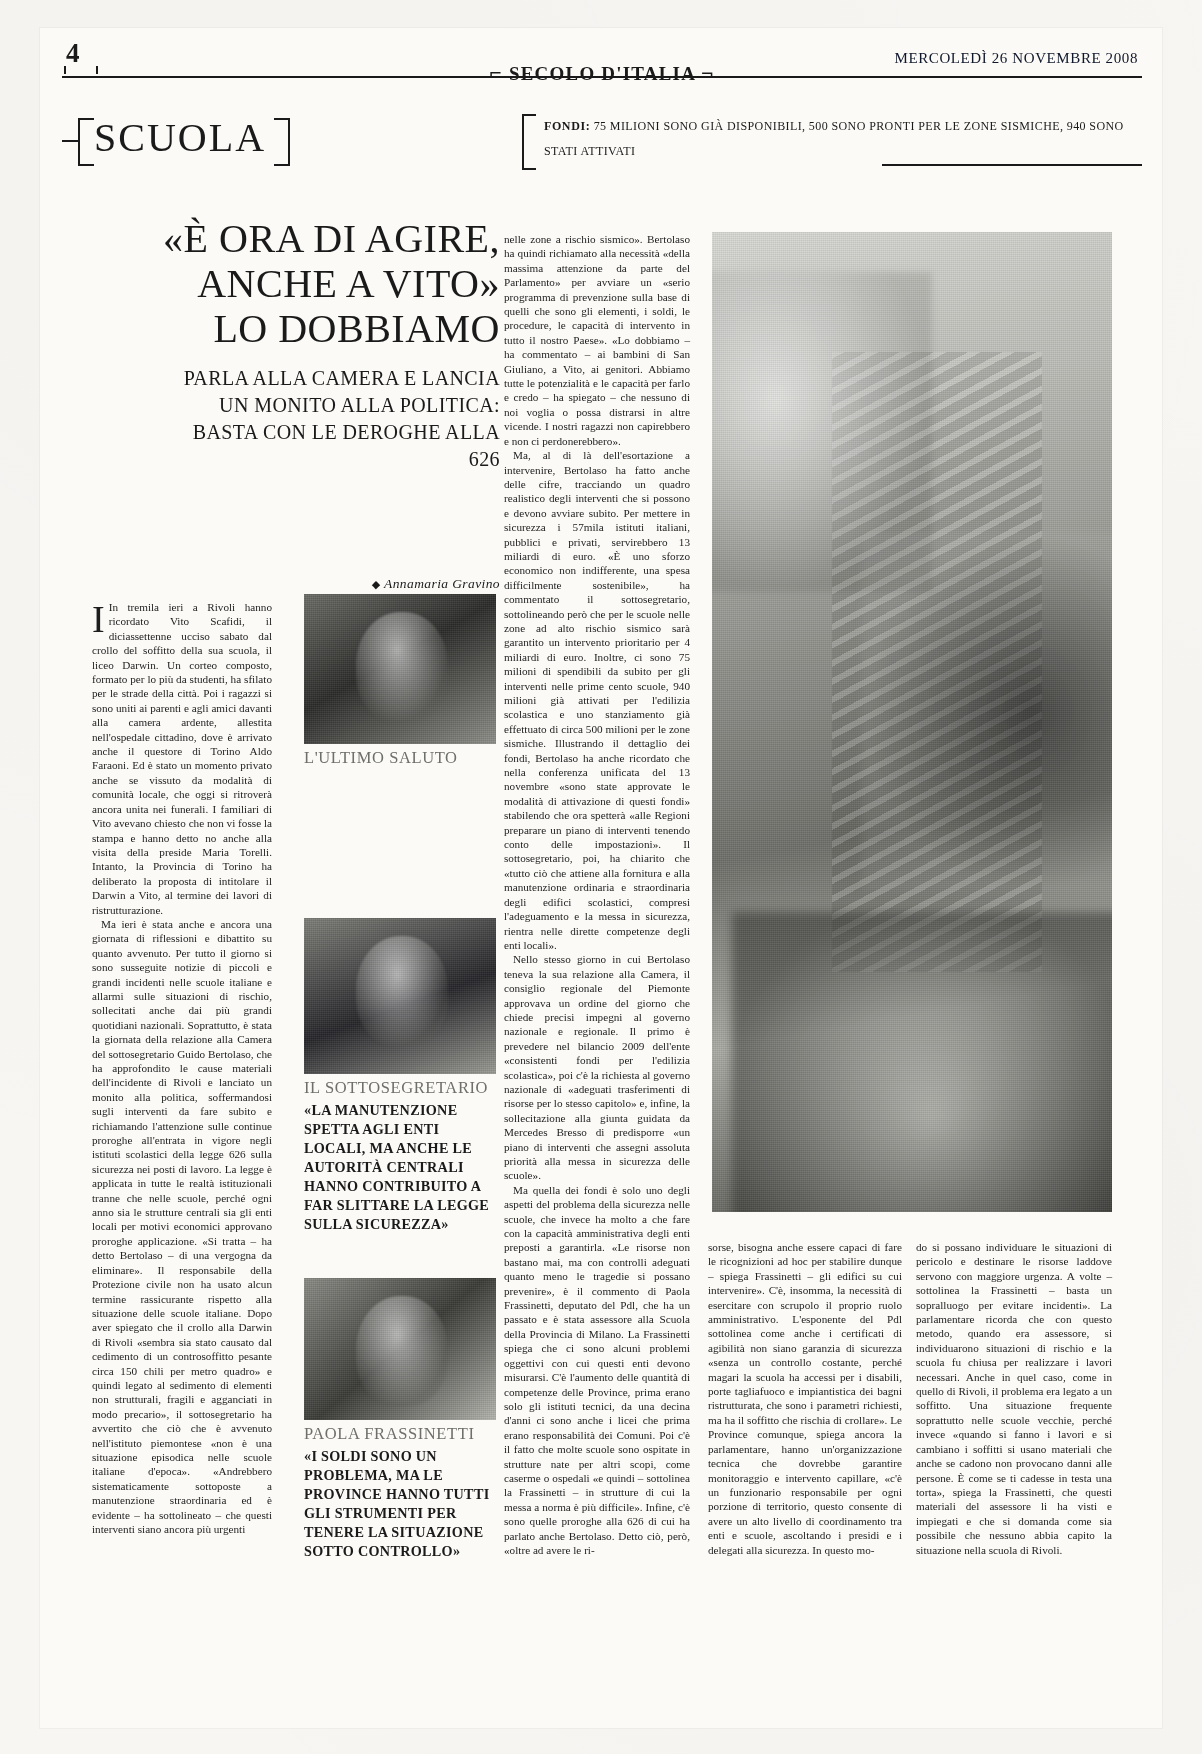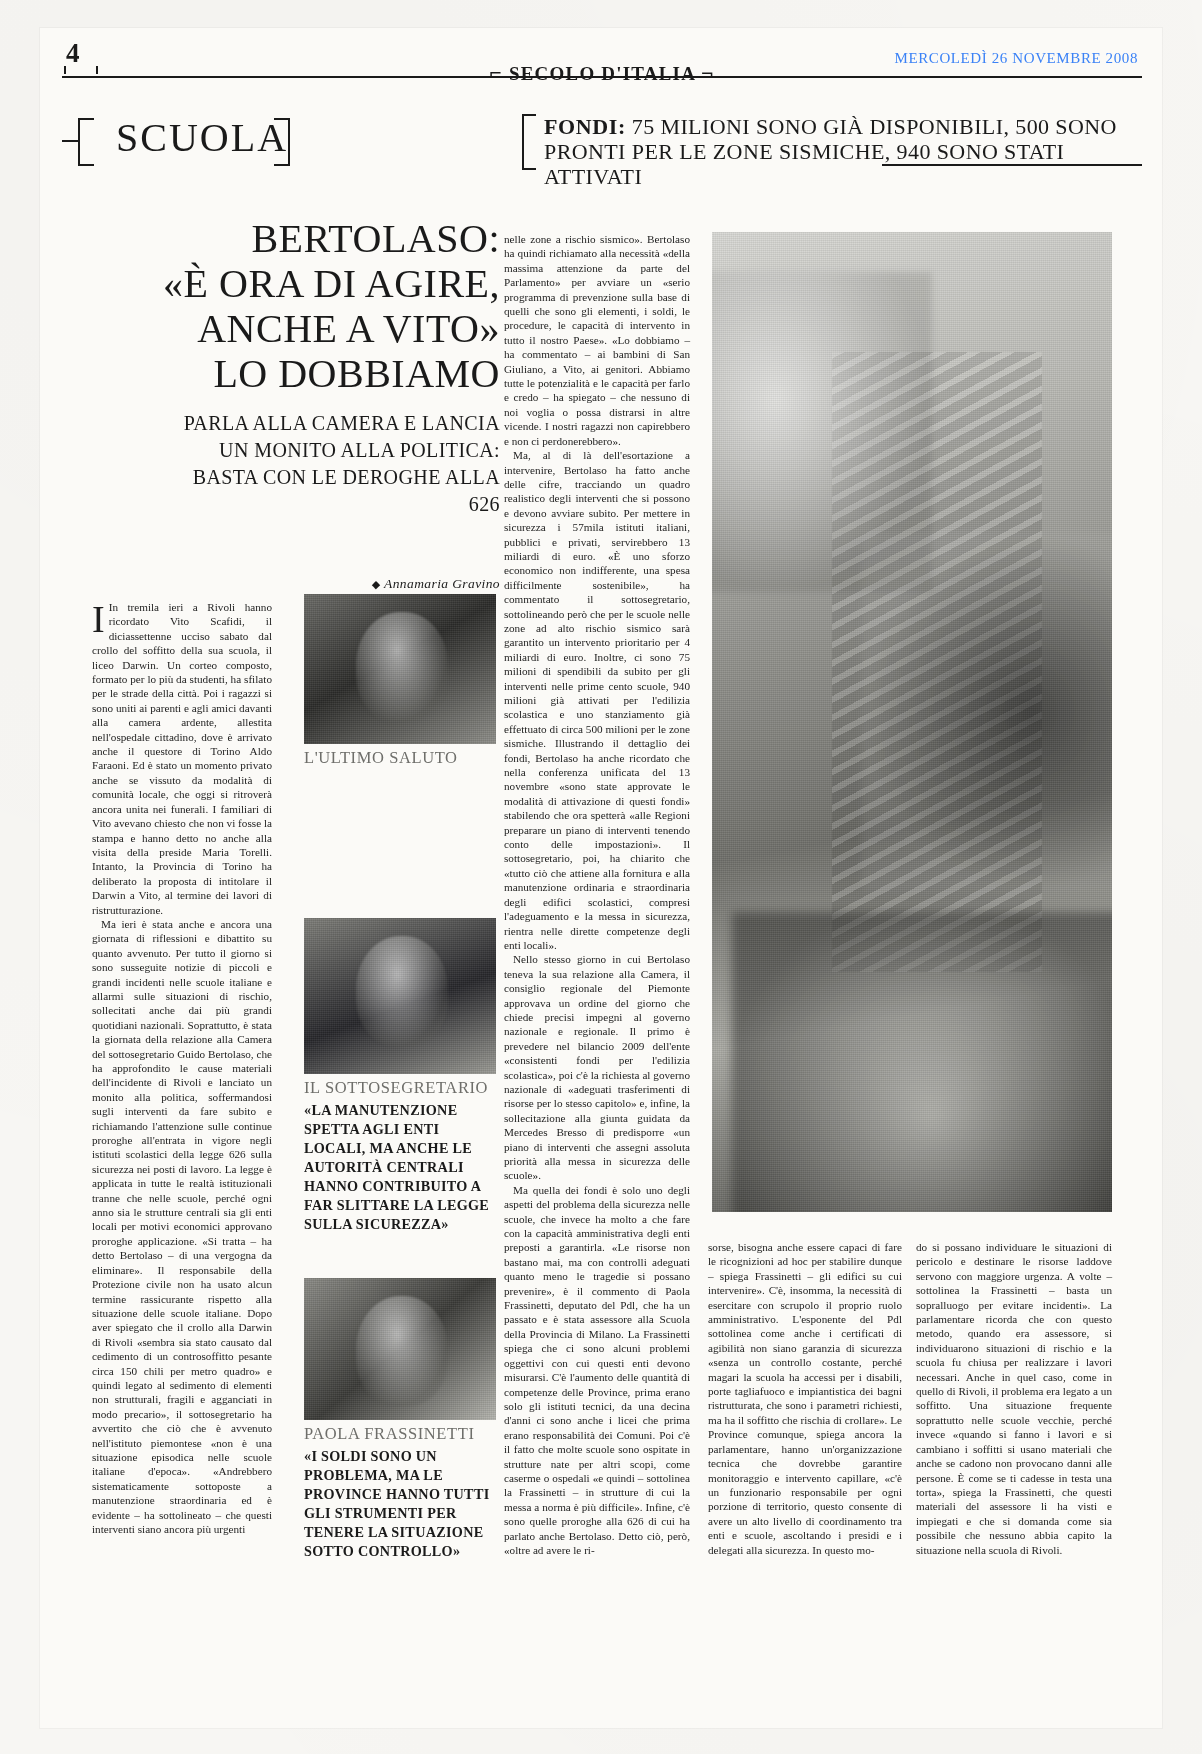--- a/index.html
+++ b/index.html
@@ -74,35 +74,35 @@
     font-weight: bold;
   }
   .paper-name .brk { font-size: 22px; }
   .issue-date {
     position: absolute;
     right: 4px;
     top: 8px;
     font-size: 15px;
     letter-spacing: 0.6px;
     font-variant: small-caps;
-    color: #3b82f6;
+    color: #0f172a;
     white-space: nowrap;
   }
 
   
   .section-row {
     position: absolute;
     left: 22px;
     top: 78px;
     width: 1080px;
     height: 72px;
   }
   .section-tag {
     position: absolute;
-    left: 26px;
+    left: 4px;
     top: 6px;
     font-size: 40px;
     letter-spacing: 2px;
     font-variant: small-caps;
     padding: 0 28px;
     line-height: 52px;
   }
   .brack-l, .brack-r {
     position: absolute;
     top: 12px;
@@ -136,21 +136,21 @@
     height: 52px;
     border-left: 2px solid #1a1a1a;
     border-top: 2px solid #1a1a1a;
     border-bottom: 2px solid #1a1a1a;
   }
   .kicker-text {
     position: absolute;
     left: 22px;
     top: 0px;
     width: 596px;
-    font-size: 22px;
+    font-size: 12px;
     line-height: 25px;
     font-variant: small-caps;
     letter-spacing: 0.4px;
   }
   .kicker-text b { letter-spacing: 0.6px; }
   .kicker-rule {
     position: absolute;
     right: 0;
     top: 50px;
     width: 260px;
@@ -332,21 +332,20 @@
         <div class="kicker-text">
           <b>FONDI:</b>
           <span>75 MILIONI SONO GIÀ DISPONIBILI, 500 SONO PRONTI PER LE ZONE SISMICHE, 940 SONO STATI ATTIVATI</span>
         </div>
         <div class="kicker-rule"></div>
       </div>
     </div>
 
     <div class="headline-block">
       <h1>
-        <div>BERTOLASO:</div>
         <div>«È ORA DI AGIRE,</div>
         <div>ANCHE A VITO»</div>
         <div>LO DOBBIAMO</div>
       </h1>
       <div class="subhead">PARLA ALLA CAMERA E LANCIA UN MONITO ALLA POLITICA: BASTA CON LE DEROGHE ALLA 626</div>
     </div>
 
     <div class="byline">
       <span class="diamond">◆</span>
       <span>Annamaria Gravino</span>

